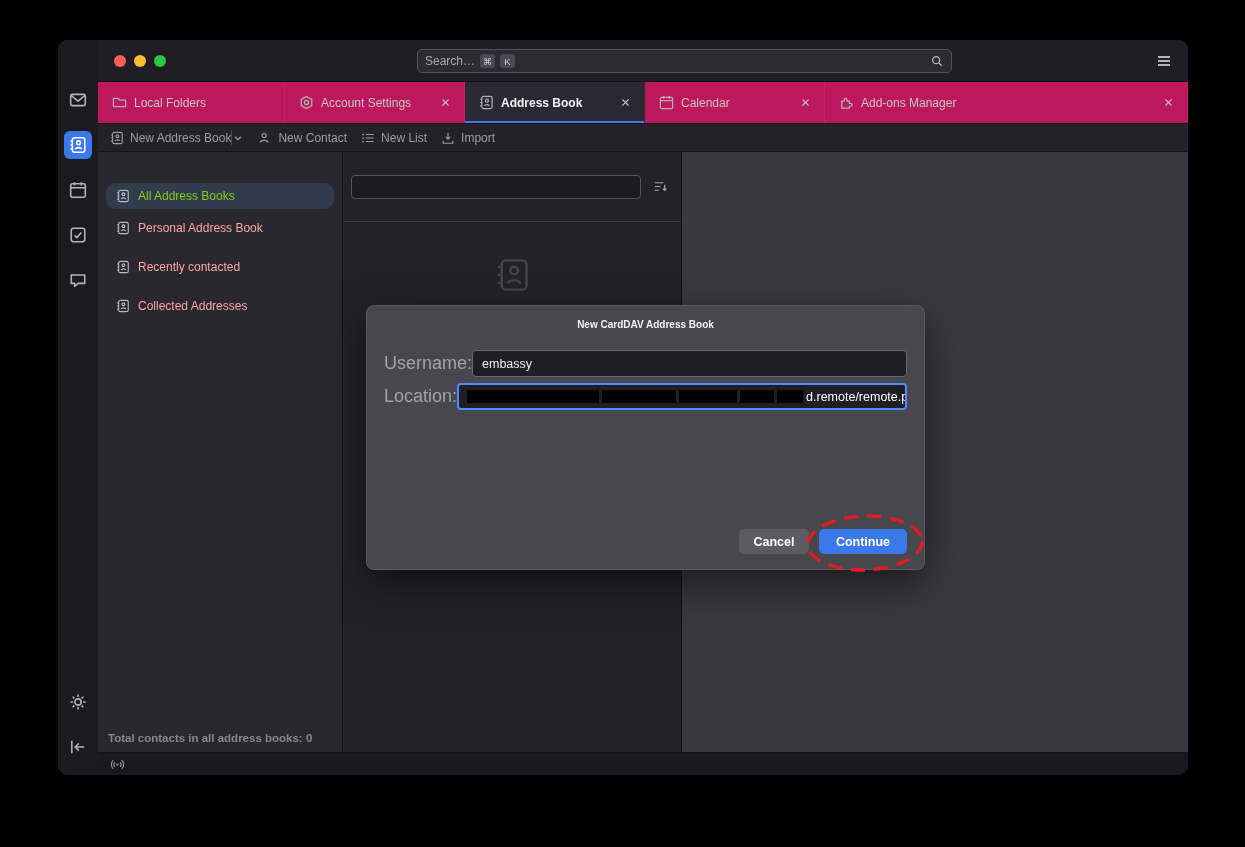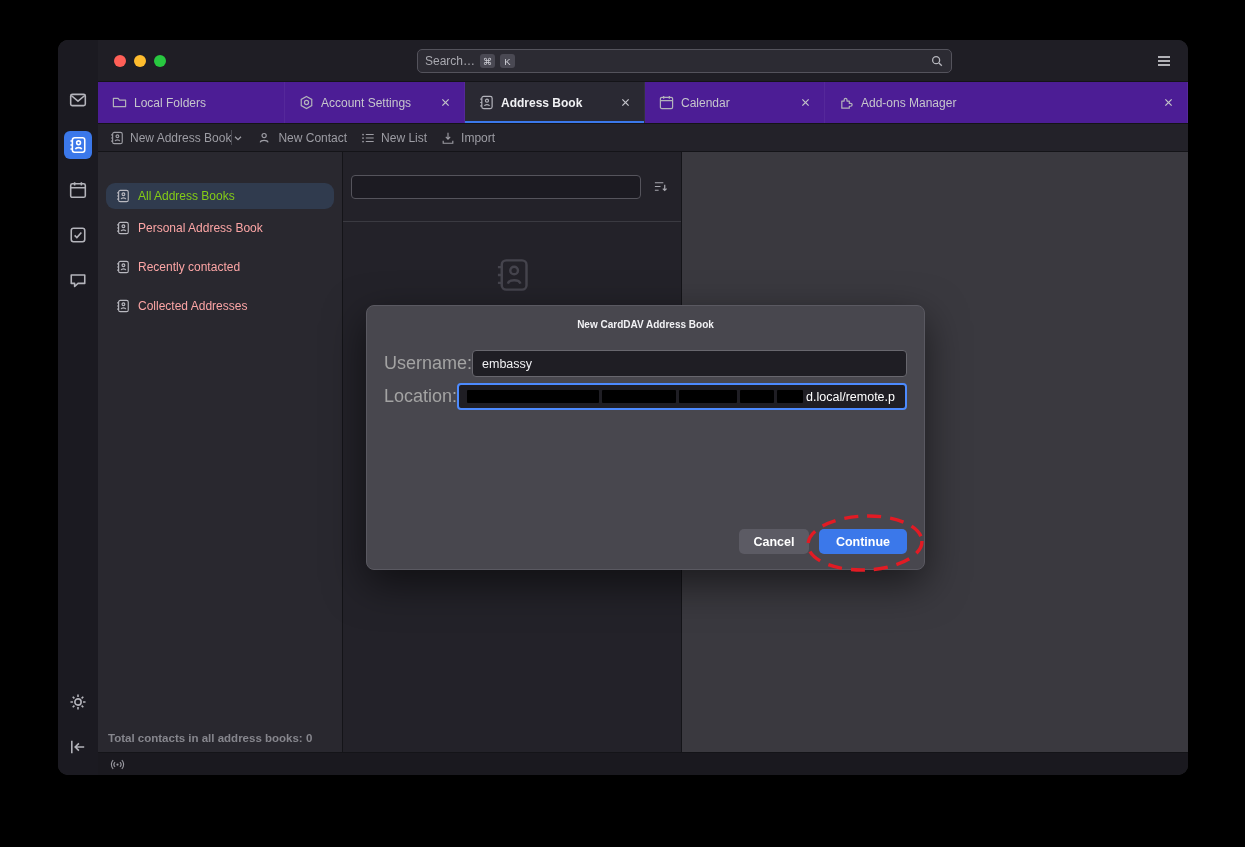--- a/index.html
+++ b/index.html
@@ -30,21 +30,21 @@
   .gsearch { position:absolute; left:319px; top:9px; width:535px; height:24px;
              background:#2c2b33; border:1px solid #54535c; border-radius:5px;
              display:flex; align-items:center; padding:0 7px; gap:5px; color:#a9a9b0; cursor:text; }
   .gsearch .kbd { background:#4a4953; color:#cfcfd6; border-radius:3px; font-size:9.5px;
                   min-width:15px; height:14px; display:inline-flex; align-items:center;
                   justify-content:center; padding:0 2px; }
   .gsearch .mag { margin-left:auto; color:#b6b6bd; display:flex; }
   .hamburger { position:absolute; right:16px; top:13px; color:#e3e3e8; cursor:pointer; display:flex; }
 
   
-  .tabbar { height:42px; flex:0 0 42px; background:#4c1d95; display:flex;
+  .tabbar { height:42px; flex:0 0 42px; background:#be185d; display:flex;
             border-bottom:1px solid #141418; }
   .tab { display:flex; align-items:center; gap:7px; padding:0 10px 0 14px;
          color:#c6c6cc; border-right:1px solid rgba(255,255,255,.05); cursor:pointer; min-width:0; }
   .tab .ticon { display:flex; color:#b2b2ba; flex:0 0 auto; }
   .tab .tlabel { flex:1; overflow:hidden; white-space:nowrap; text-overflow:ellipsis; }
   .tab .tclose { width:18px; height:18px; border-radius:3px; display:flex; align-items:center;
                  justify-content:center; color:#c0c0c7; flex:0 0 auto; cursor:pointer; }
   .tab.active { background:#2a2933; color:#f1f1f4; box-shadow:inset 0 -2px 0 #3b78ea; }
   .tab.active .tlabel { font-weight:bold; }
   .t1{flex:0 0 187px;} .t2{flex:0 0 180px;} .t3{flex:0 0 180px;}
@@ -423,21 +423,21 @@
       </div>
 
       <div class="dlg-row">
         <span class="dlg-label">Location:</span>
         <div class="dlg-input focused loc-field">
           <span class="redact" style="width:132px"></span>
           <span class="redact" style="width:74px"></span>
           <span class="redact" style="width:58px"></span>
           <span class="redact" style="width:34px"></span>
           <span class="redact" style="width:26px"></span>
-          <span class="loc-tail">d.local/remote.p</span>
+          <span class="loc-tail">d.remote/remote.p</span>
         </div>
       </div>
 
       <div class="dlg-spacer"></div>
 
       <div class="dlg-buttons">
         <button class="btn cancel">Cancel</button>
         <button class="btn continue">Continue</button>
       </div>
 

